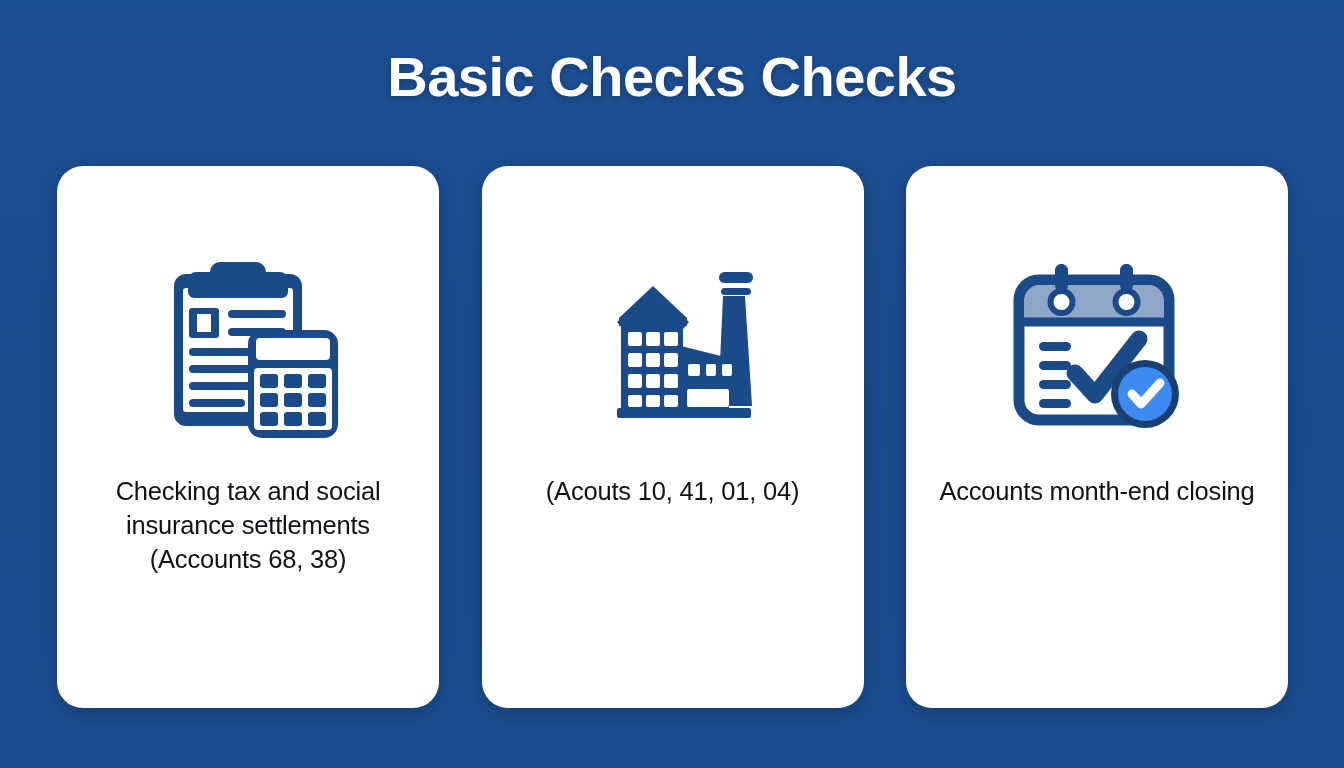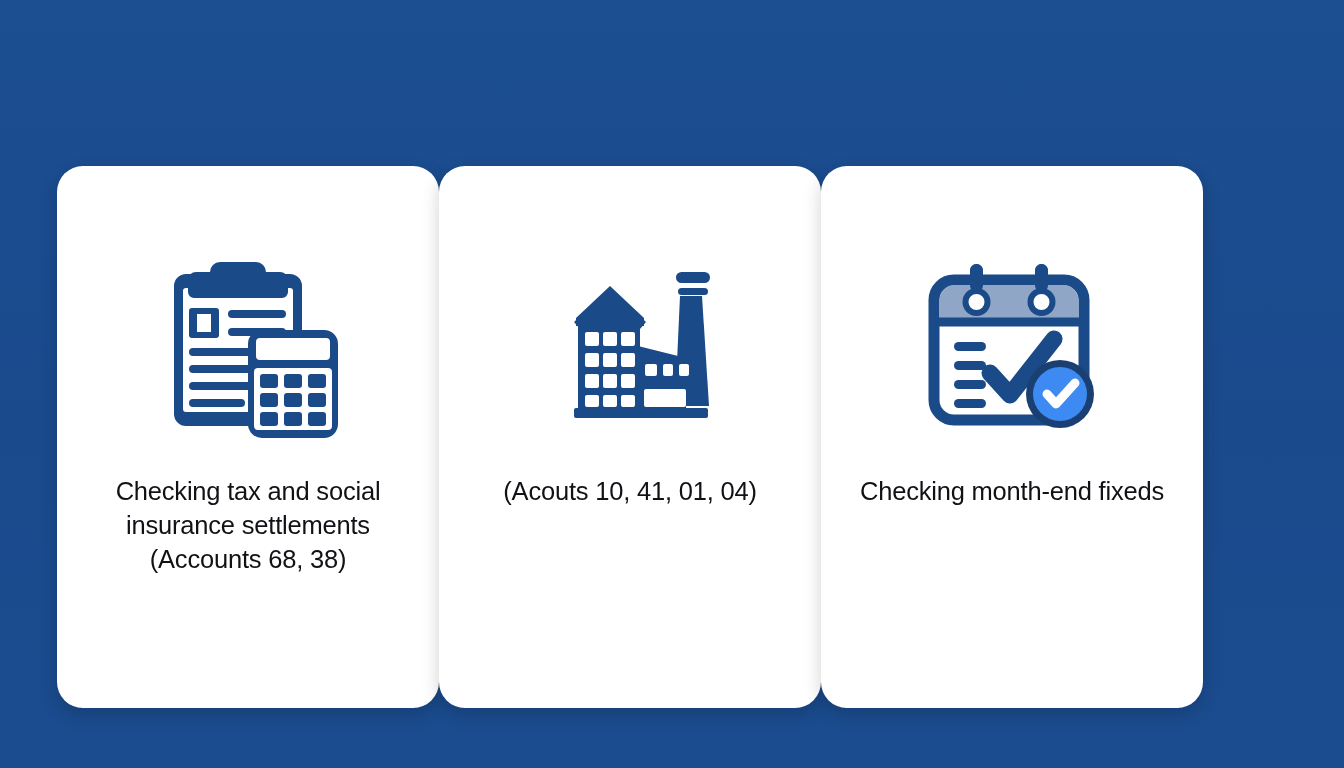--- a/index.html
+++ b/index.html
@@ -32,21 +32,21 @@
     line-height: 1.1;
     text-shadow: 0 2px 6px rgba(0,0,0,0.22);
   }
   .cards {
     position: absolute;
     left: 57px;
     top: 166px;
     width: 1231px;
     height: 542px;
     display: flex;
-    justify-content: flex-start;
+    justify-content: space-between;
   }
   .card {
     width: 382px;
     height: 542px;
     background: #ffffff;
     border-radius: 26px;
     box-shadow: 0 6px 18px rgba(0,0,0,0.18);
     display: flex;
     flex-direction: column;
     align-items: center;
@@ -70,20 +70,21 @@
     letter-spacing: -0.2px;
     max-width: 330px;
   }
   .card-text .accounts { display: block; }
 </style>
 </head>
 <body>
 
 <div class="stage">
 
+  <div class="page-title">Basic Checks Checks</div>
 
   <div class="cards">
 
     <div class="card">
       <div class="card-icon">
         <svg width="200" height="200" viewBox="0 0 200 200" aria-hidden="true">
           <g fill="#1a4a88">
 
             <path d="M38 30 h104 a12 12 0 0 1 12 12 v128 a12 12 0 0 1 -12 12 h-104 a12 12 0 0 1 -12 -12 v-128 a12 12 0 0 1 12 -12 z
                      M38 44 a3 3 0 0 0 -3 3 v118 a3 3 0 0 0 3 3 h104 a3 3 0 0 0 3 -3 v-118 a3 3 0 0 0 -3 -3 z"></path>
@@ -203,18 +204,18 @@
           </g>
 
           <path d="M78 129 l20 22 l44 -56" fill="none" stroke="#1a4a88" stroke-width="17" stroke-linecap="round" stroke-linejoin="round"></path>
 
           <circle cx="148" cy="150" r="34" fill="#1a3f72"></circle>
           <circle cx="148" cy="150" r="27" fill="#3d8bf2"></circle>
           <path d="M135 150 l9 10 l19 -21" fill="none" stroke="#ffffff" stroke-width="9" stroke-linecap="round" stroke-linejoin="round"></path>
         </svg>
       </div>
       <div class="card-text">
-        <span>Checking month-end fixeds</span>
+        <span>Accounts month-end closing</span>
       </div>
     </div>
 
   </div>
 </div>
 
 </body></html>

